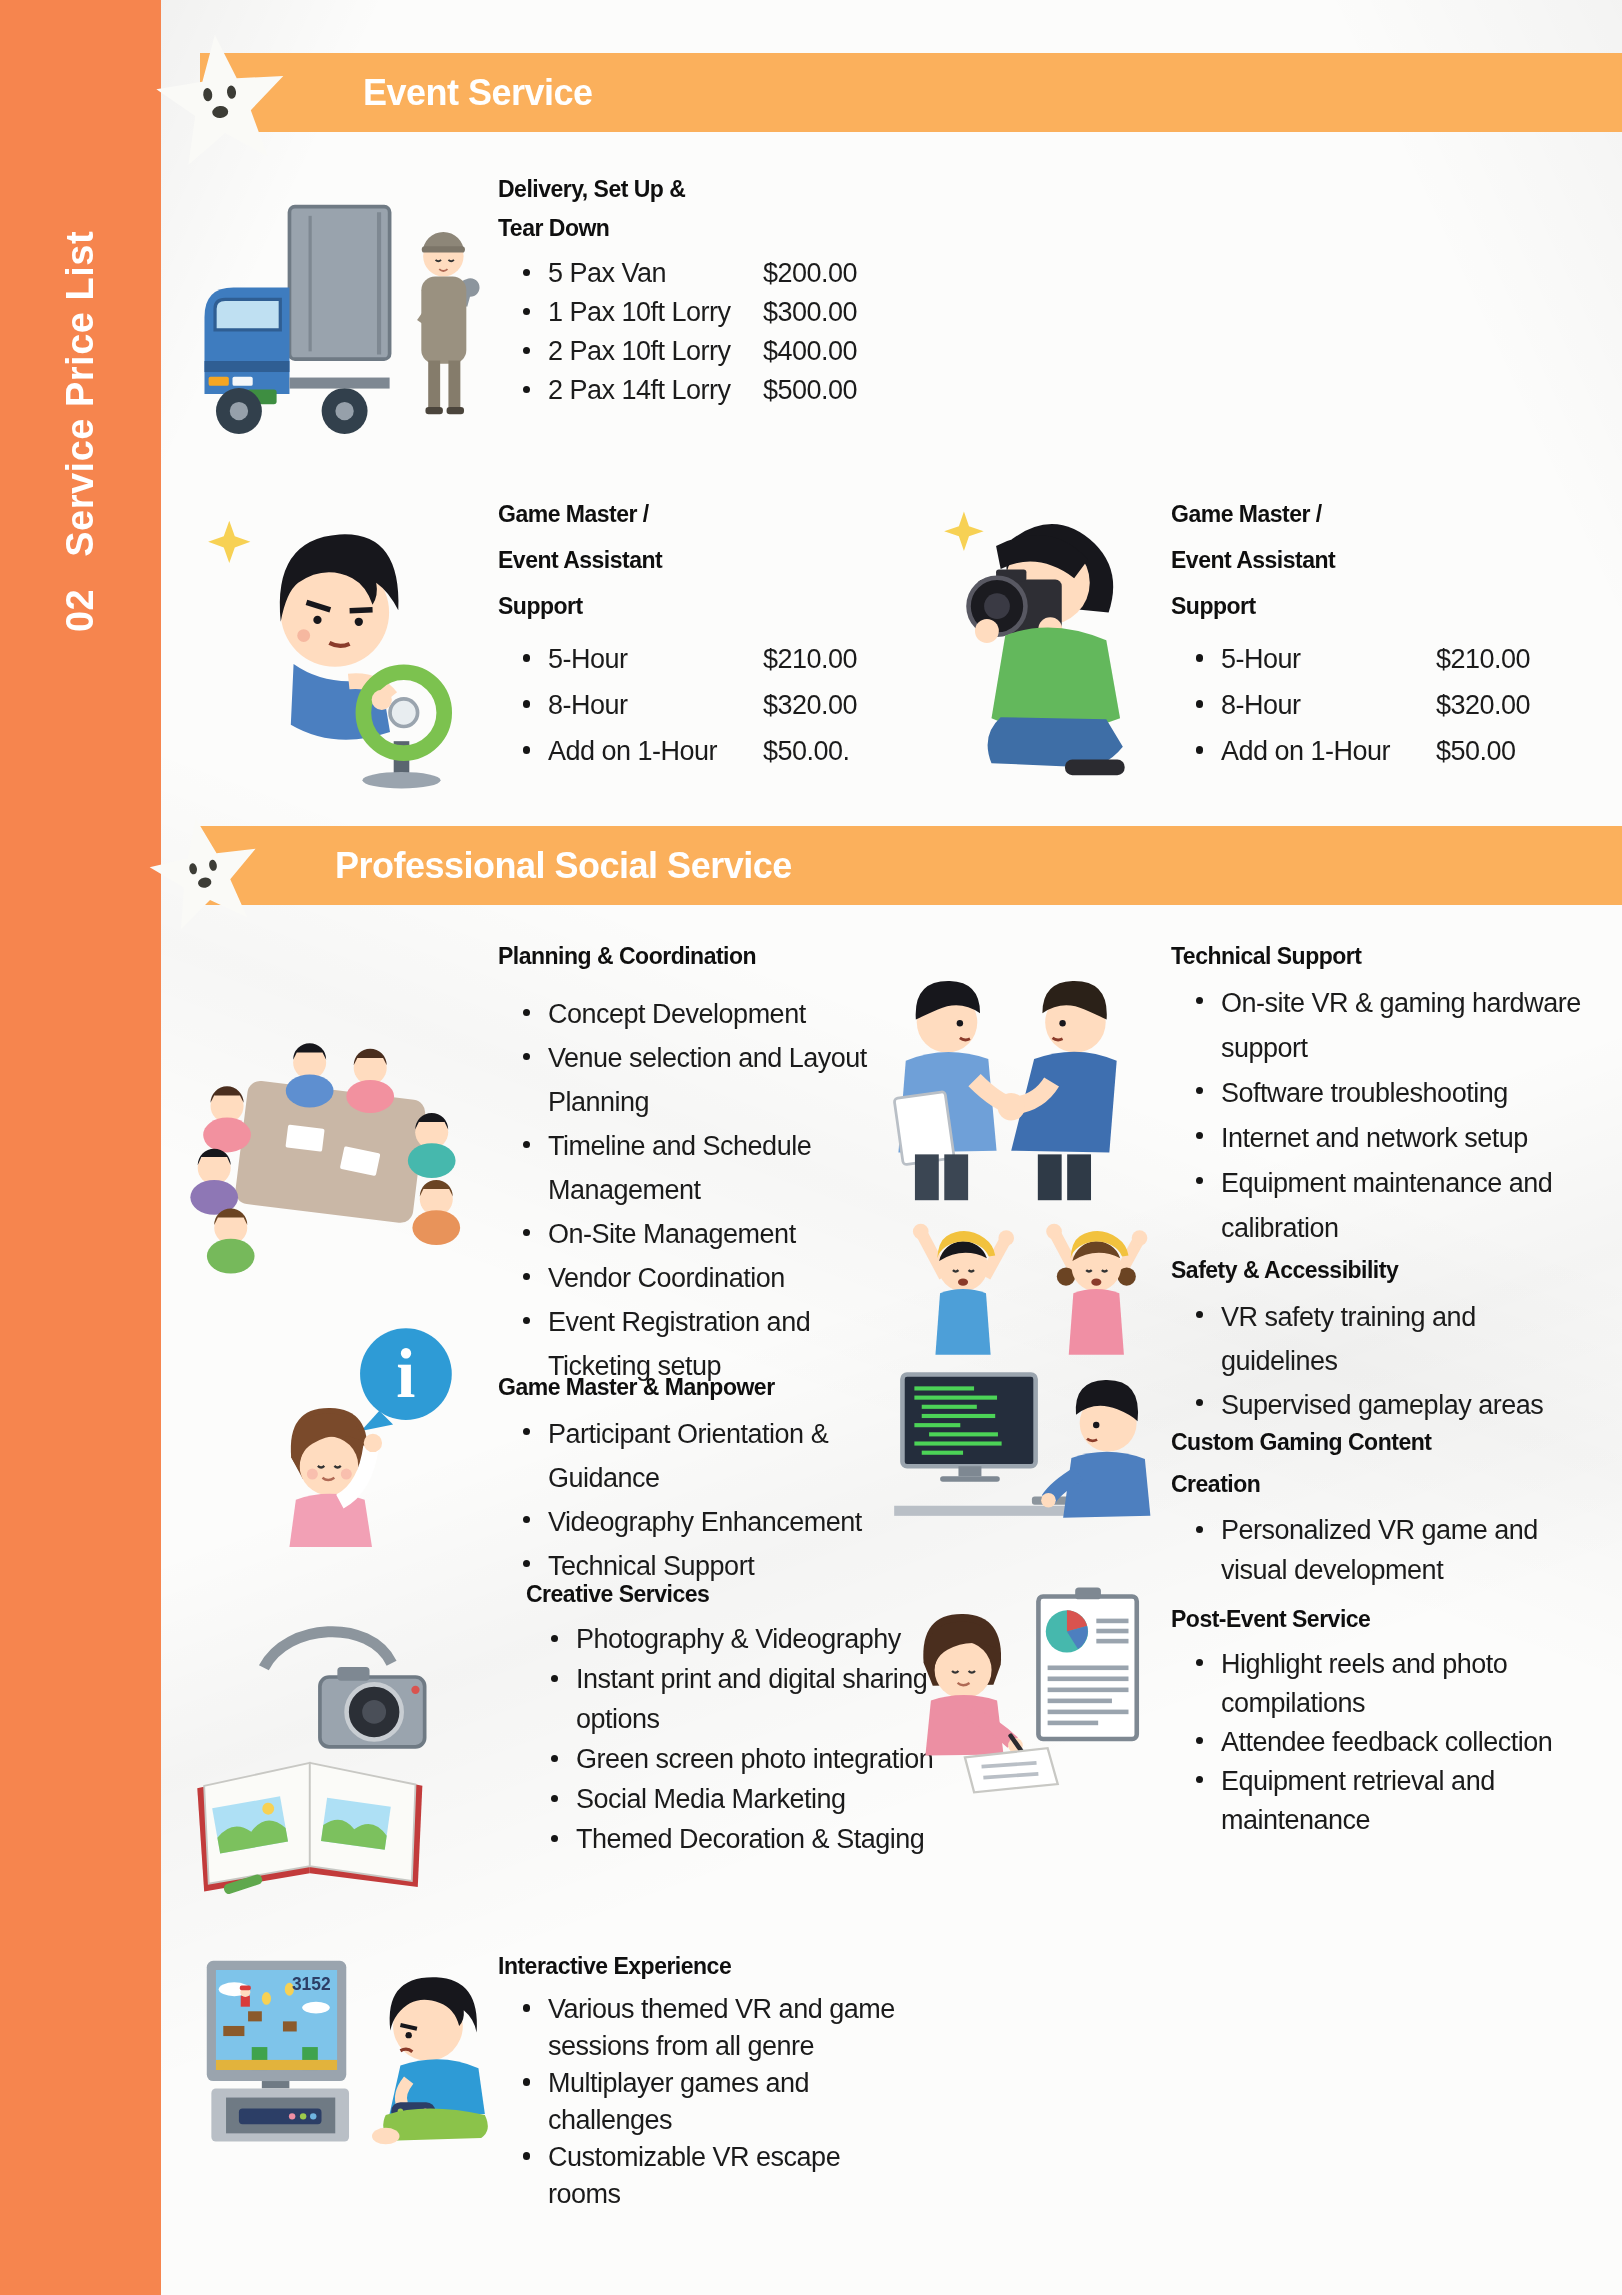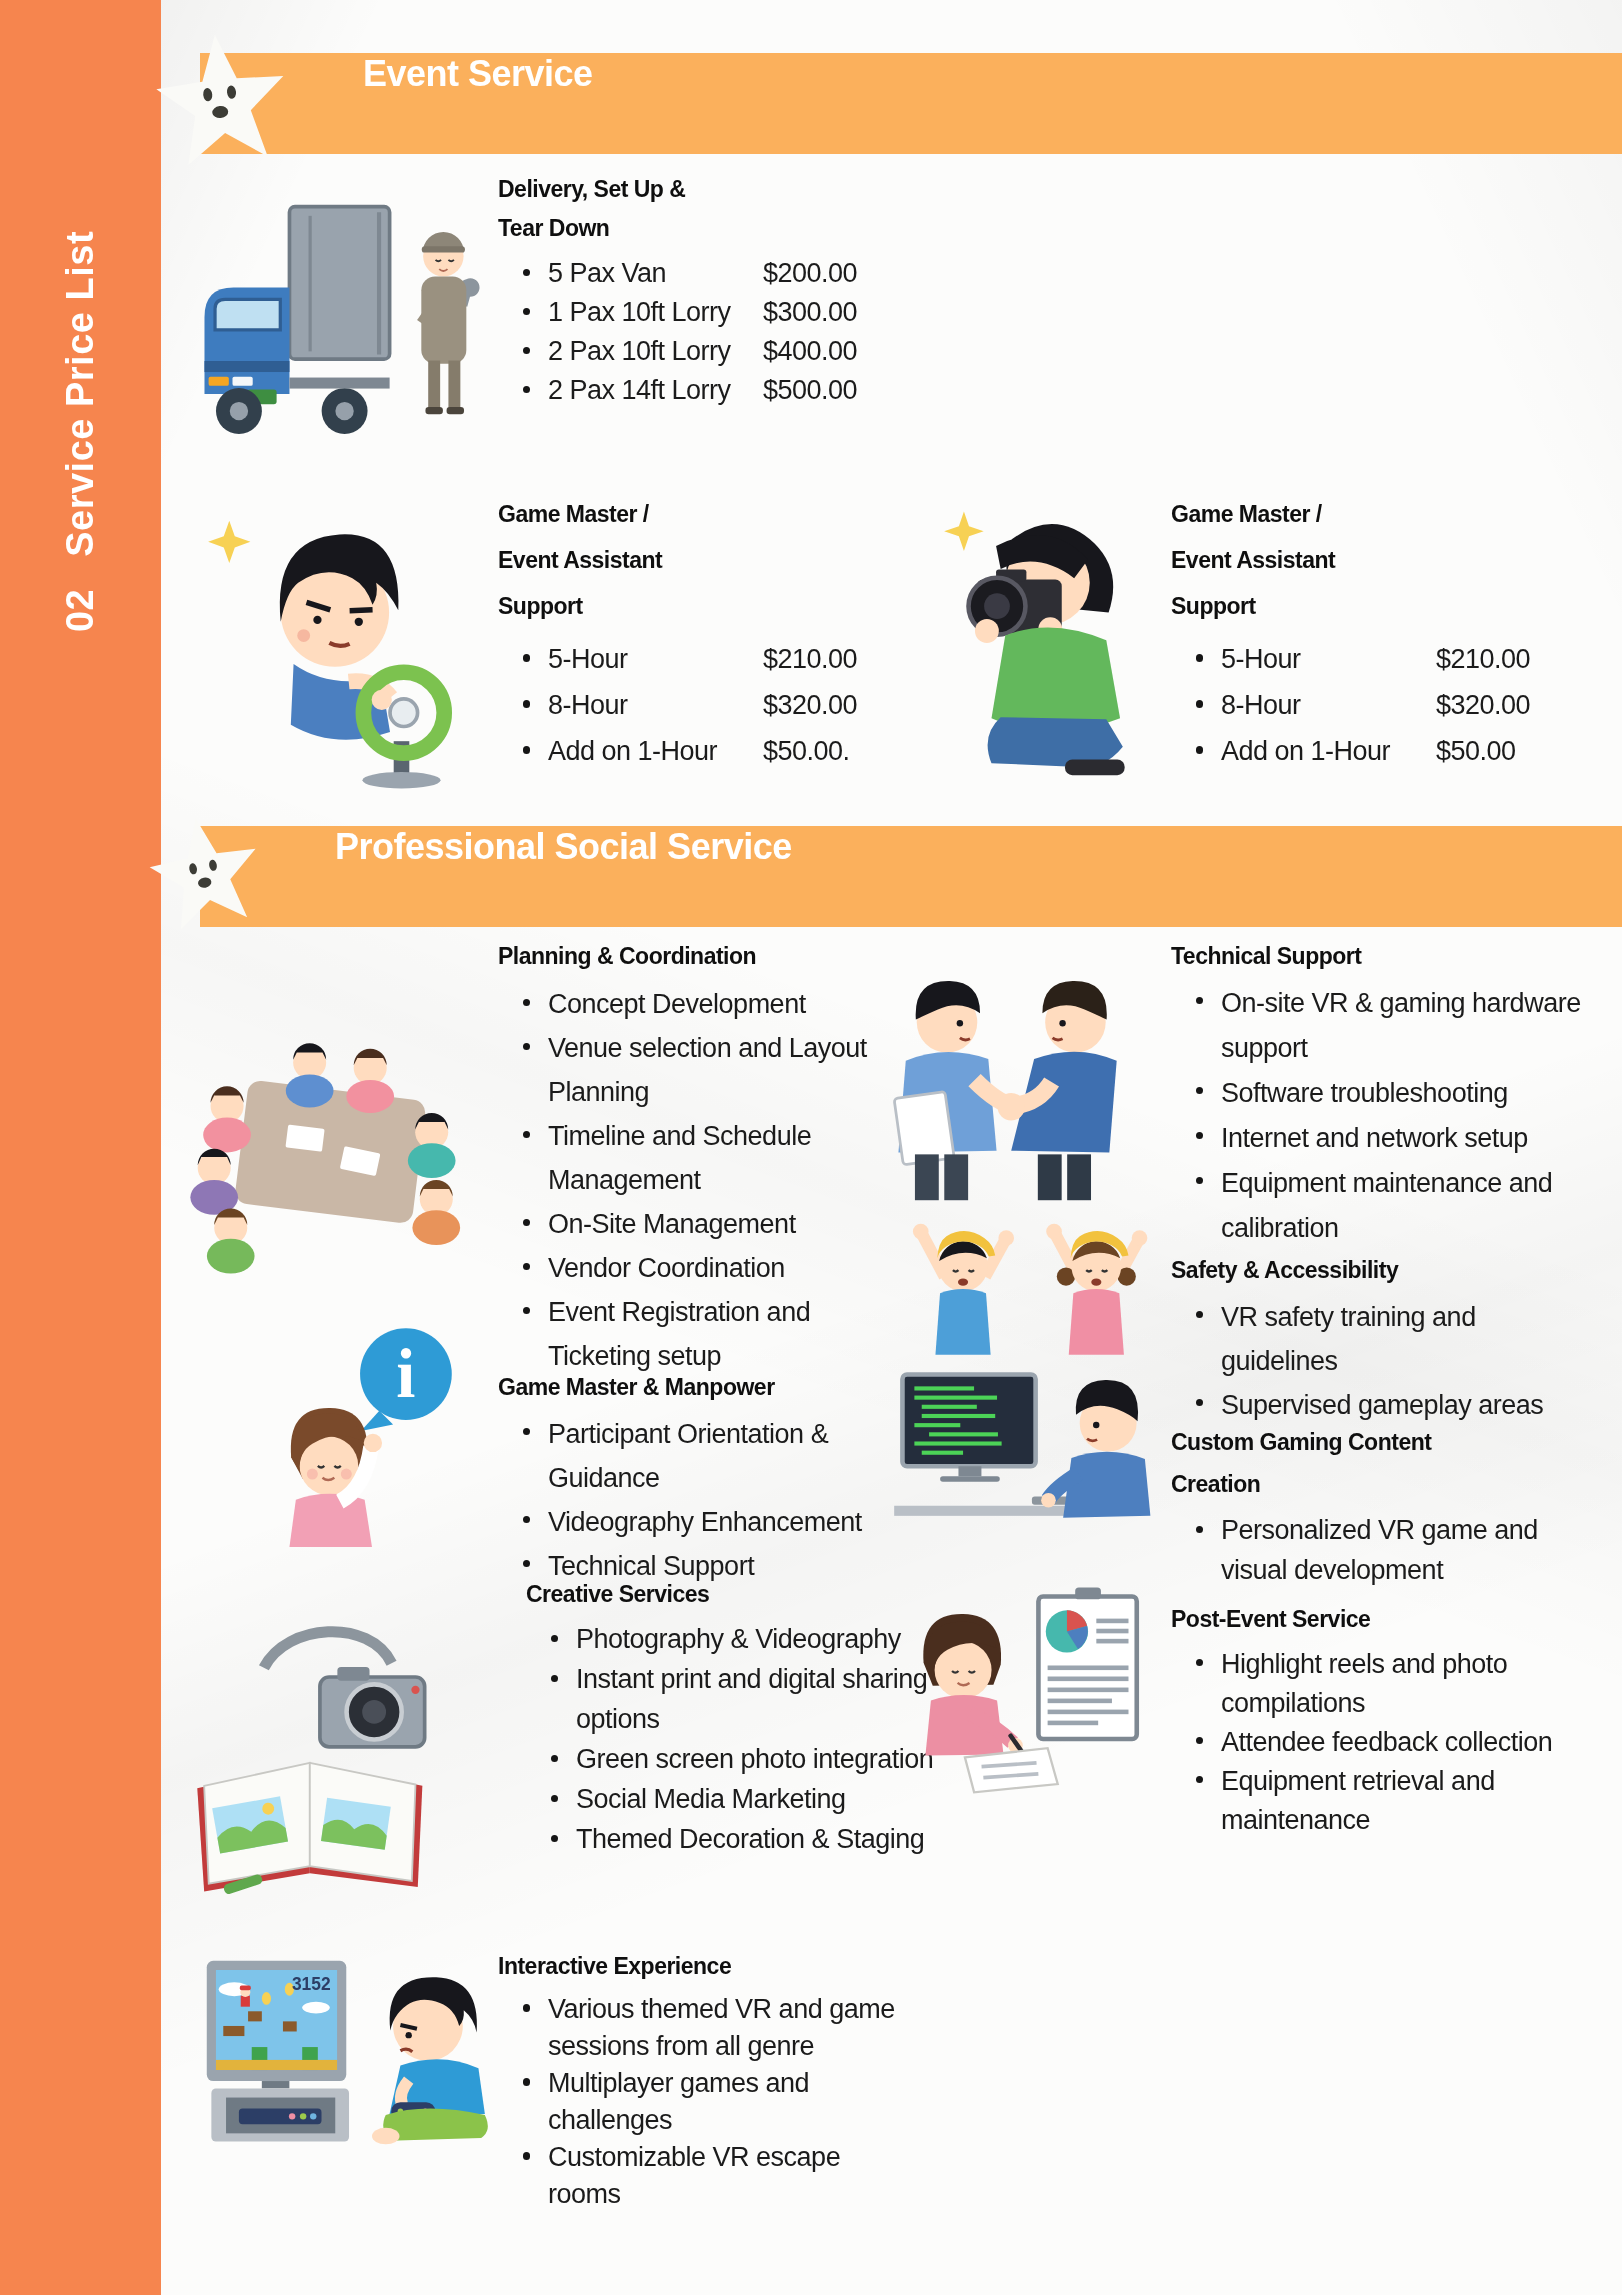--- a/index.html
+++ b/index.html
@@ -23,22 +23,22 @@
     position:absolute;left:0;top:0;width:161px;height:2295px;
     background:#F6854E;
   }
   .sidebar-rotated{
     position:absolute;left:-177px;top:404px;width:514px;height:55px;
     display:flex;gap:32px;justify-content:center;align-items:center;
     transform:rotate(-90deg);
     color:#ffffff;font-weight:bold;font-size:38px;letter-spacing:0.5px;white-space:nowrap;
   }
   .banner{
-    position:absolute;left:200px;right:0;height:101px;
-    background:#FBB05C;display:flex;align-items:flex-start;
+    position:absolute;left:200px;right:0;height:79px;
+    background:#FBB05C;display:flex;align-items:center;
     color:#ffffff;font-weight:bold;font-size:36px;letter-spacing:-0.5px;
   }
   .banner.b1{top:53px;padding-left:163px;}
   .banner.b2{top:826px;padding-left:135px;}
   .star{position:absolute;pointer-events:none;}
   .star.s1{left:156px;top:32px;width:133px;height:152px;transform:rotate(-6deg);}
   .star.s2{left:152px;top:815px;width:112px;height:147px;transform:rotate(-10deg);}
 
   .sec{position:absolute;width:464px;}
   .sec h3{
@@ -245,21 +245,21 @@
     <g>
         <circle cx="576" cy="408" r="36" fill="#FFDCBF"></circle>
         <path d="M540 402 a36 36 0 0 1 72 0 l-8 -16 -56 0z" fill="#6b4423"></path>
         <ellipse cx="576" cy="470" rx="52" ry="38" fill="#E8935A"></ellipse>
       </g>
   </svg>
 </div>
 
 <div class="sec" style="left:498px;top:937px">
   <h3>Planning &amp; Coordination</h3>
-  <ul class="lh95" style="margin-top:6px">
+  <ul class="lh95" style="margin-top:16px">
     <li>Concept Development</li>
     <li>Venue selection and Layout
 Planning</li>
     <li>Timeline and Schedule
 Management</li>
     <li>On-Site Management</li>
     <li>Vendor Coordination</li>
     <li>Event Registration and
 Ticketing setup</li>
   </ul>

